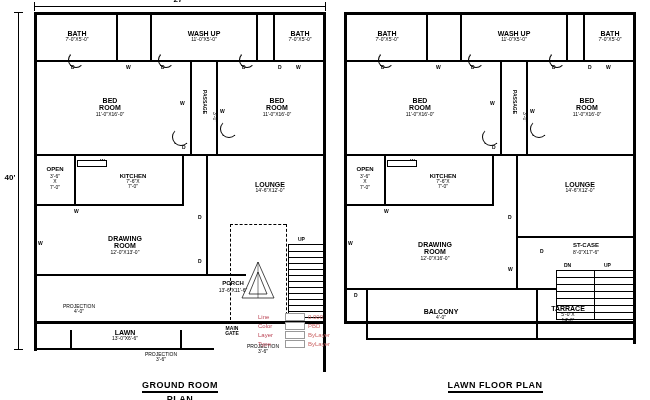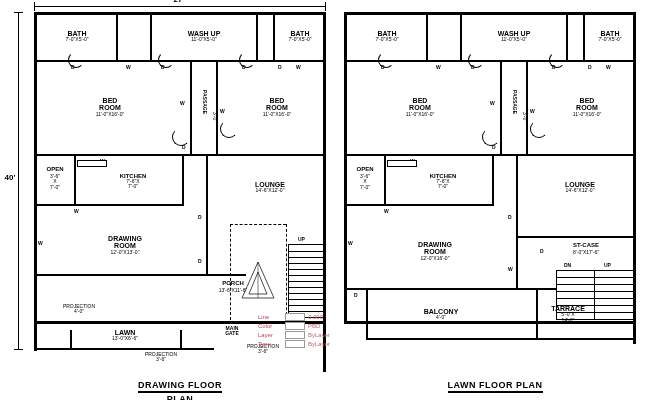--- a/index.html
+++ b/index.html
@@ -198,21 +198,21 @@
     <div class="thin" style="left:186px;top:313px;width:44px;height:2px;"></div>
     <div class="thin" style="left:40px;top:322px;width:2px;height:18px;"></div>
     <div class="thin" style="left:150px;top:322px;width:2px;height:18px;"></div>
 
     <div class="dim-v" style="left:-12px;top:4px;height:338px;"></div>
     <div class="tick" style="left:-16px;top:4px;width:9px;height:1px;"></div>
     <div class="tick" style="left:-16px;top:341px;width:9px;height:1px;"></div>
     <div class="lbl t8 b" style="left:-28px;top:166px;width:16px;">40'</div>
 
     <div class="title t9" style="left:20px;top:372px;width:260px;">
-      <span class="u">DRAWING FLOOR</span>
+      <span class="u">GROUND ROOM</span>
       <div style="margin-top:1px;">PLAN</div>
     </div>
   </div>
 
   <div class="plan" style="left:340px;top:8px;width:300px;height:360px;">
 
     <div class="wall" style="left:4px;top:4px;width:292px;height:3px;"></div>
     <div class="wall" style="left:4px;top:4px;width:3px;height:312px;"></div>
     <div class="wall" style="left:293px;top:4px;width:3px;height:332px;"></div>
     <div class="wall" style="left:4px;top:313px;width:292px;height:3px;"></div>

